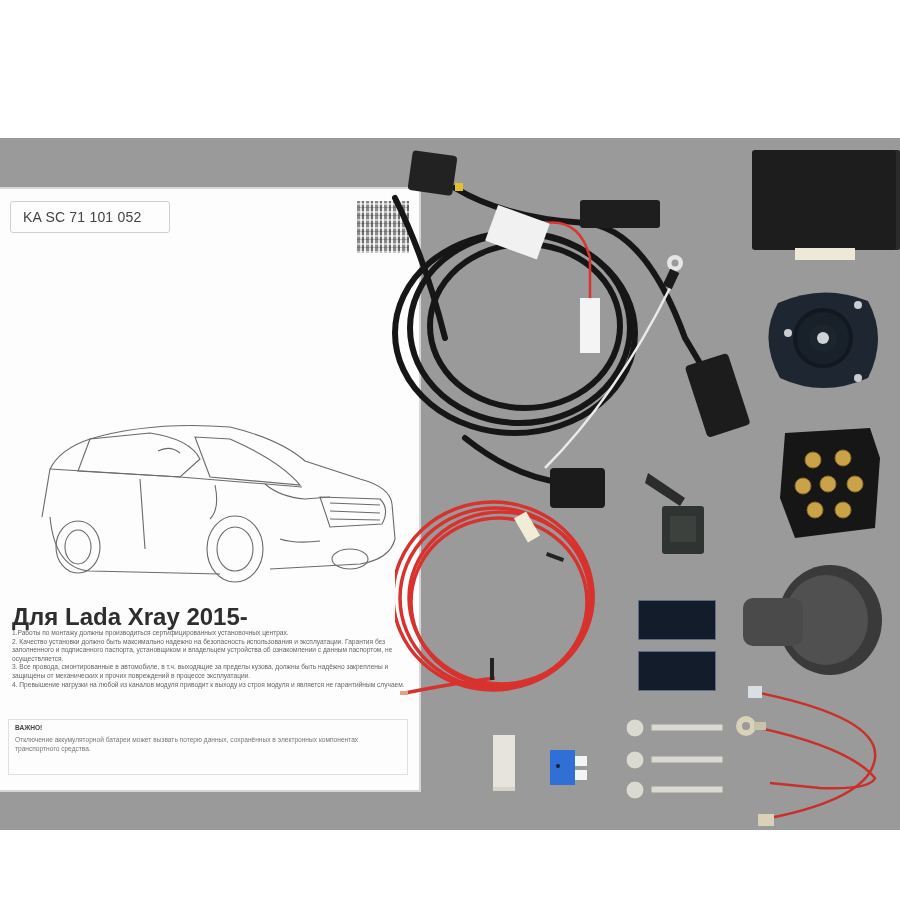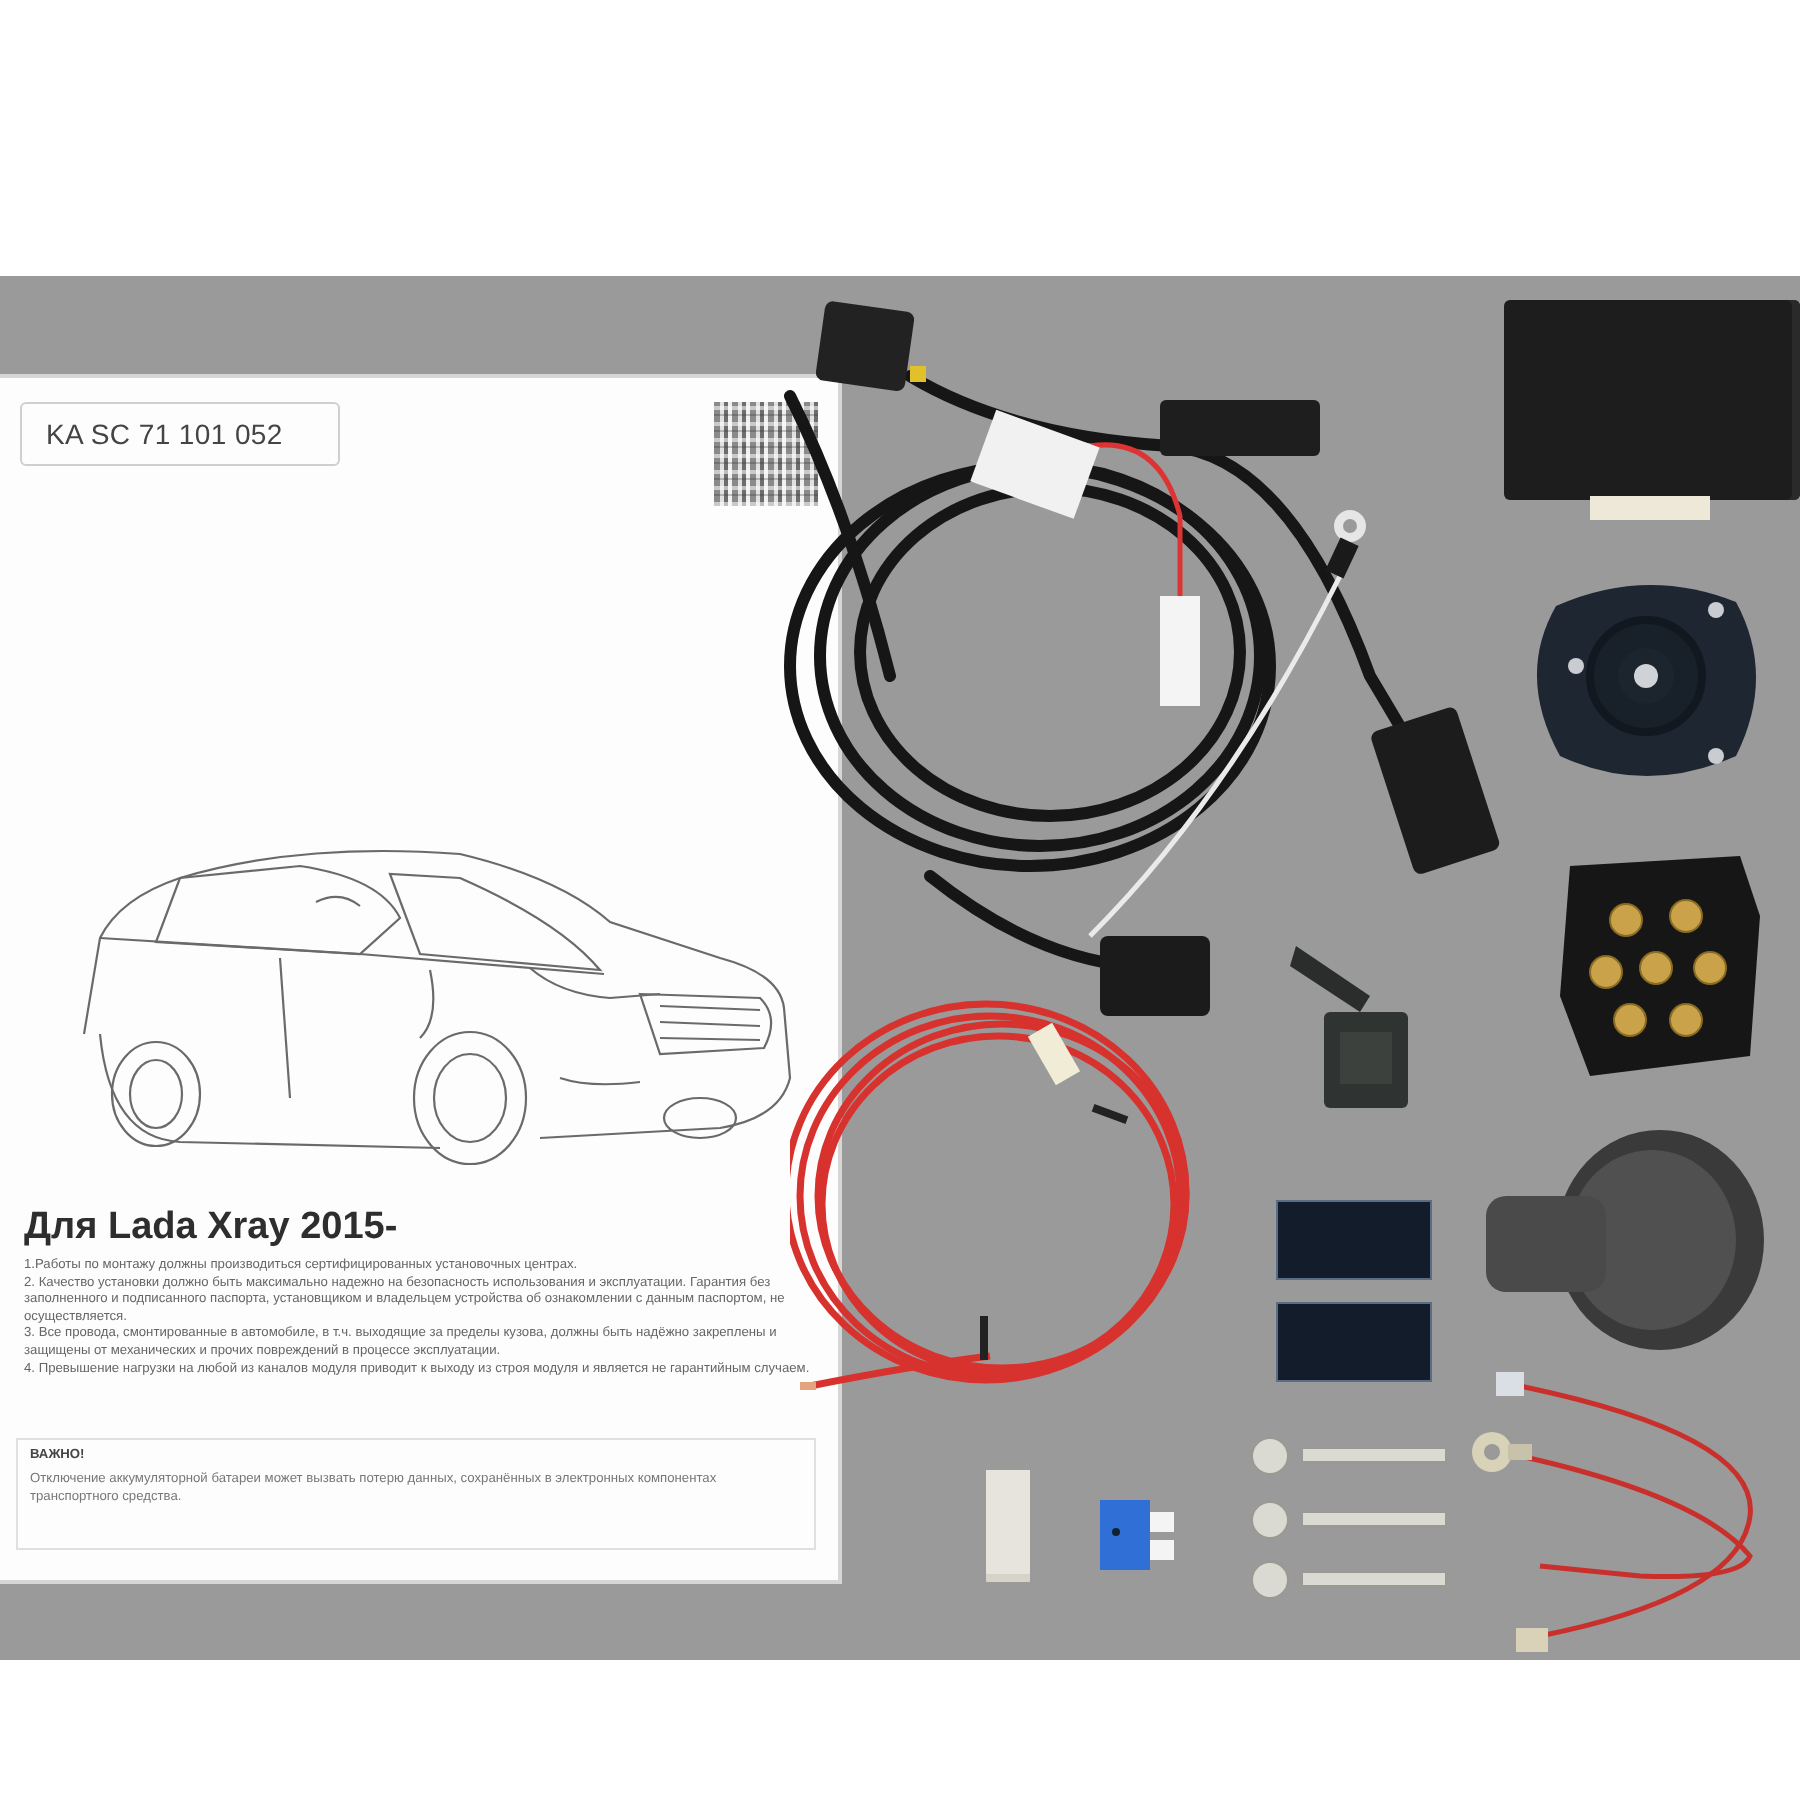--- a/index.html
+++ b/index.html
@@ -7,21 +7,21 @@
   .photo{position:absolute;left:0;top:103px;width:900px;height:692px;background:#9a9a9a;overflow:hidden;margin-top:35px;}
   .booklet{position:absolute;left:0;top:49px;width:421px;height:605px;background:#fdfdfd;border:2px solid #d6d6d6;border-left:none;box-sizing:border-box;}
   .code-box{position:absolute;left:10px;top:12px;width:160px;height:32px;border:1.5px solid #cfcfcf;border-radius:3px;box-sizing:border-box;font-size:14px;color:#444;line-height:30px;padding-left:12px;letter-spacing:0.2px;}
   .qr{position:absolute;left:357px;top:12px;width:52px;height:52px;background:
      repeating-linear-gradient(90deg,#777 0 3px,#ddd 3px 5px,#555 5px 7px,#eee 7px 9px),
      #888; opacity:.85;}
   .qr::after{content:"";position:absolute;inset:0;background:repeating-linear-gradient(0deg,rgba(255,255,255,.55) 0 2px,transparent 2px 5px,rgba(0,0,0,.25) 5px 6px,transparent 6px 8px);}
   .title{position:absolute;left:40px;top:100px;width:360px;text-align:center;color:#3a3a3a;font-weight:bold;font-size:14.5px;line-height:18px;}
   .title .t1{font-size:15px;letter-spacing:.2px;}
   .car{position:absolute;left:30px;top:210px;width:370px;height:190px;}
-  .model{position:absolute;left:12px;top:414px;font-size:19px;font-weight:bold;color:#2e2e2e;}
+  .model{position:absolute;left:12px;top:414px;font-size:24px;font-weight:bold;color:#2e2e2e;}
   .rules{position:absolute;left:12px;top:440px;width:395px;font-size:6.6px;line-height:8.6px;color:#666;filter:blur(.35px);}
   .note{position:absolute;left:8px;top:530px;width:400px;height:56px;border:1px solid #e0e0e0;box-sizing:border-box;padding:3px 6px;font-size:6.6px;line-height:9px;color:#777;filter:blur(.35px);}
   .note b{color:#444;display:block;margin-bottom:3px;}
   .item{position:absolute;}
   svg{display:block;}
 </style>
 </head>
 <body>
 
 <div class="photo">

